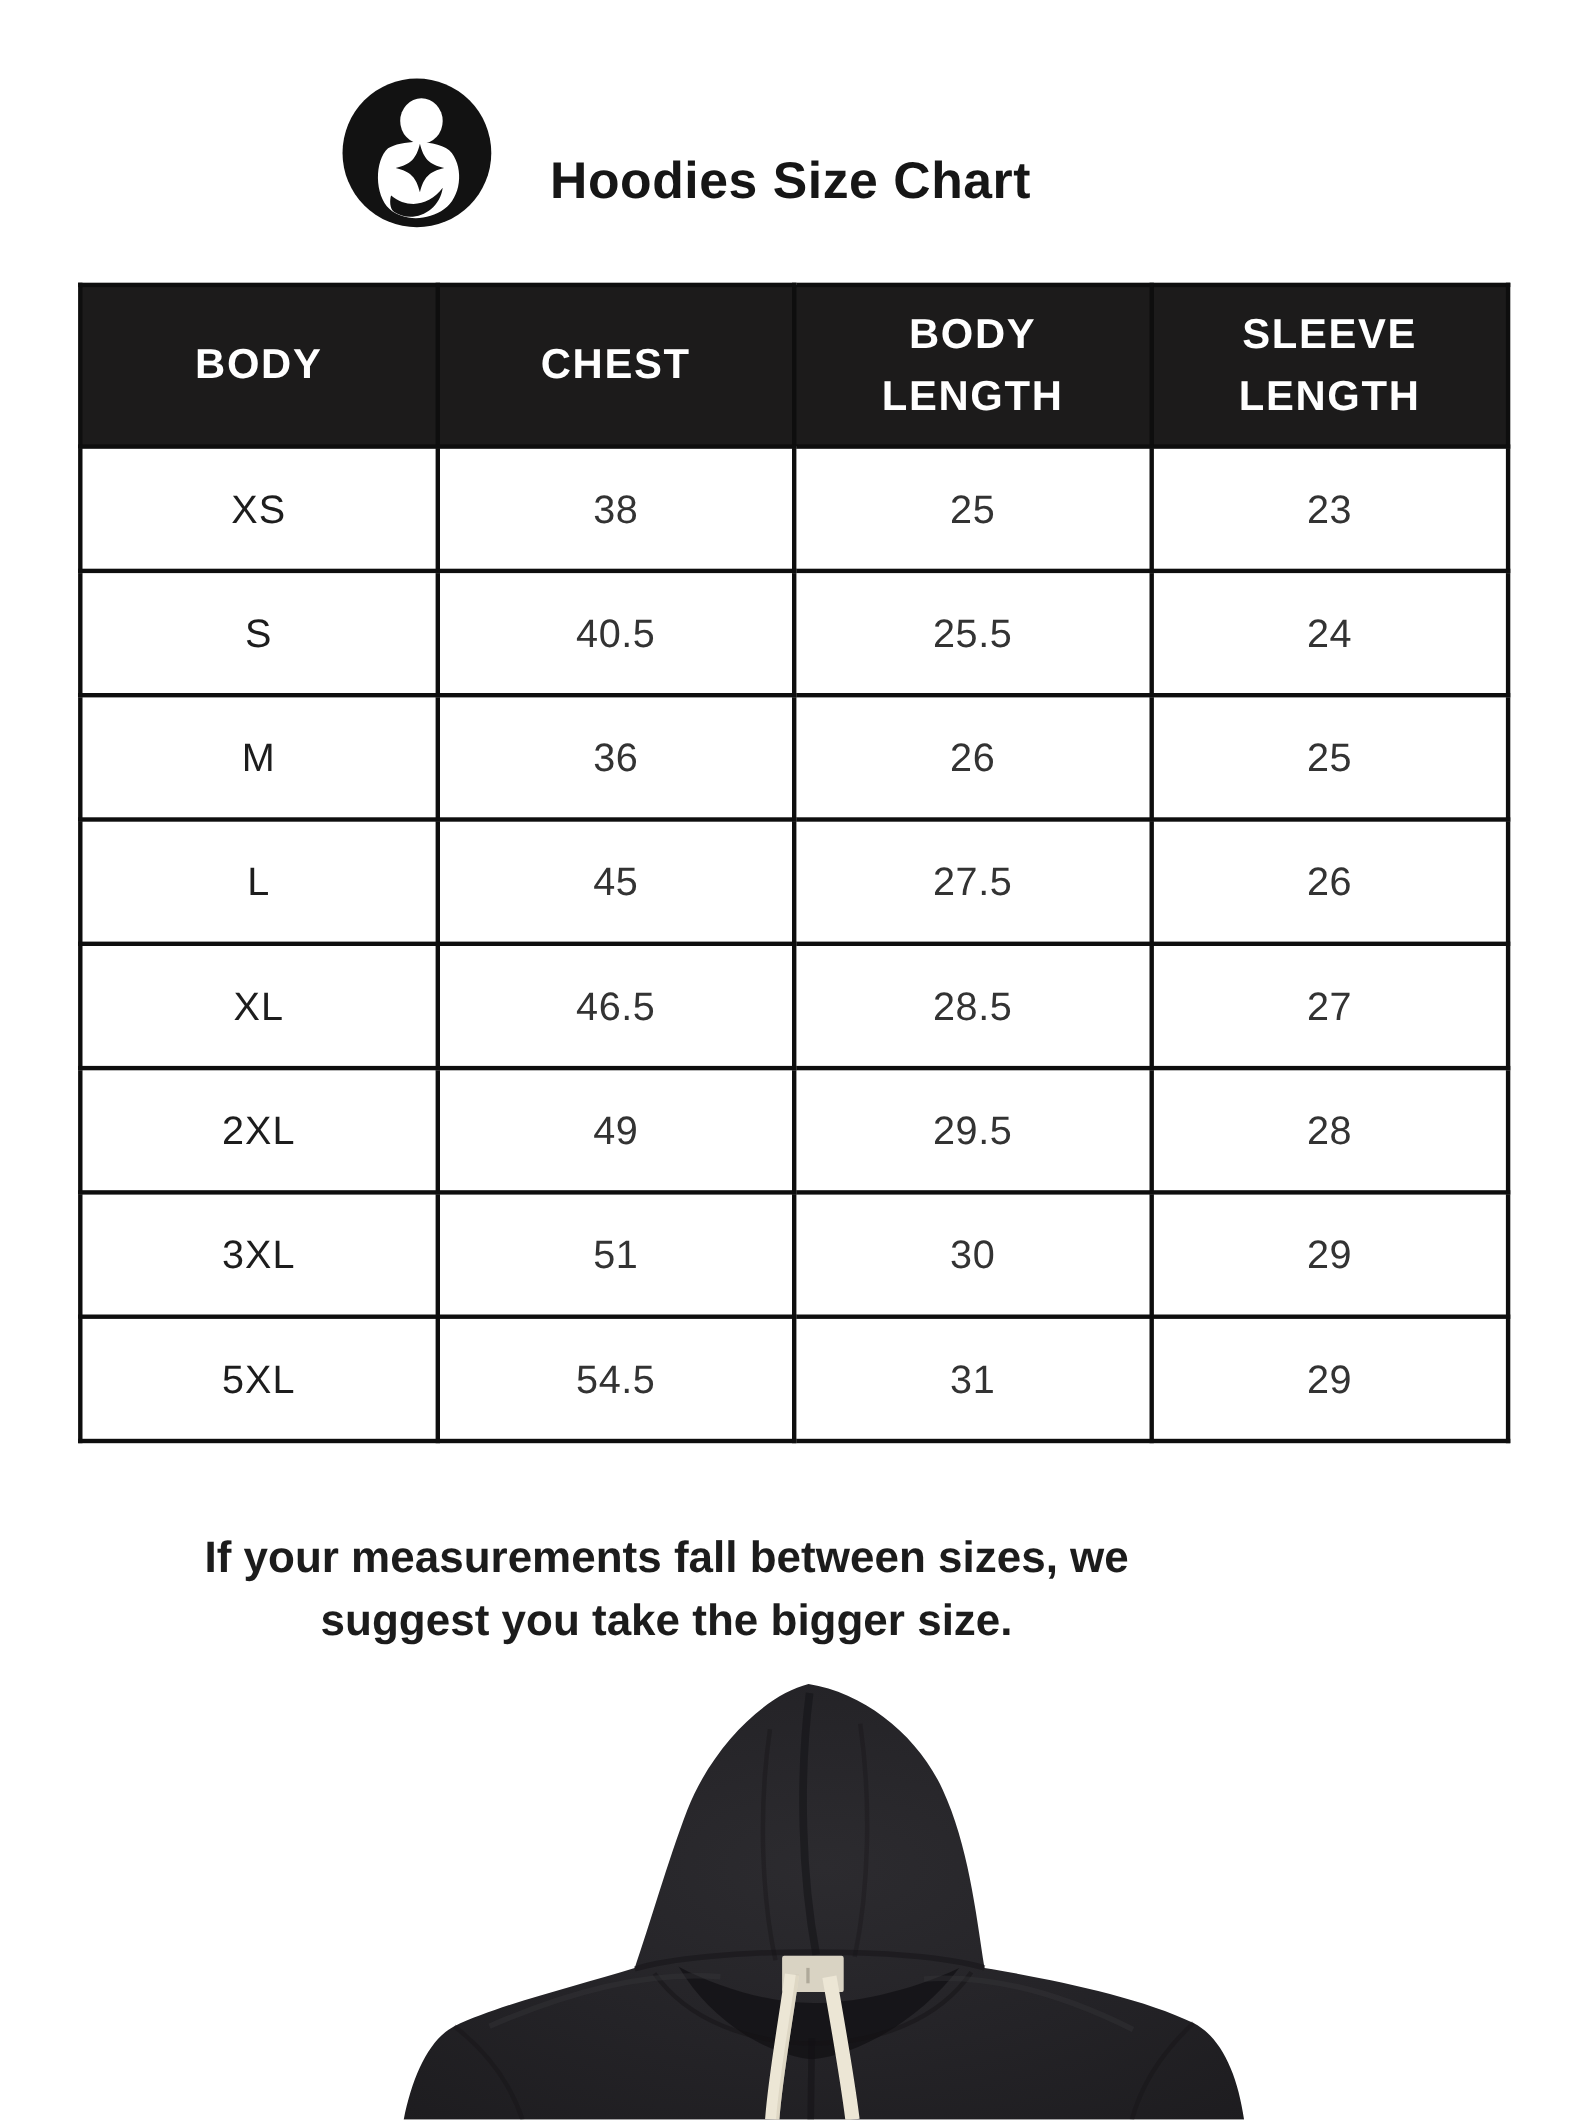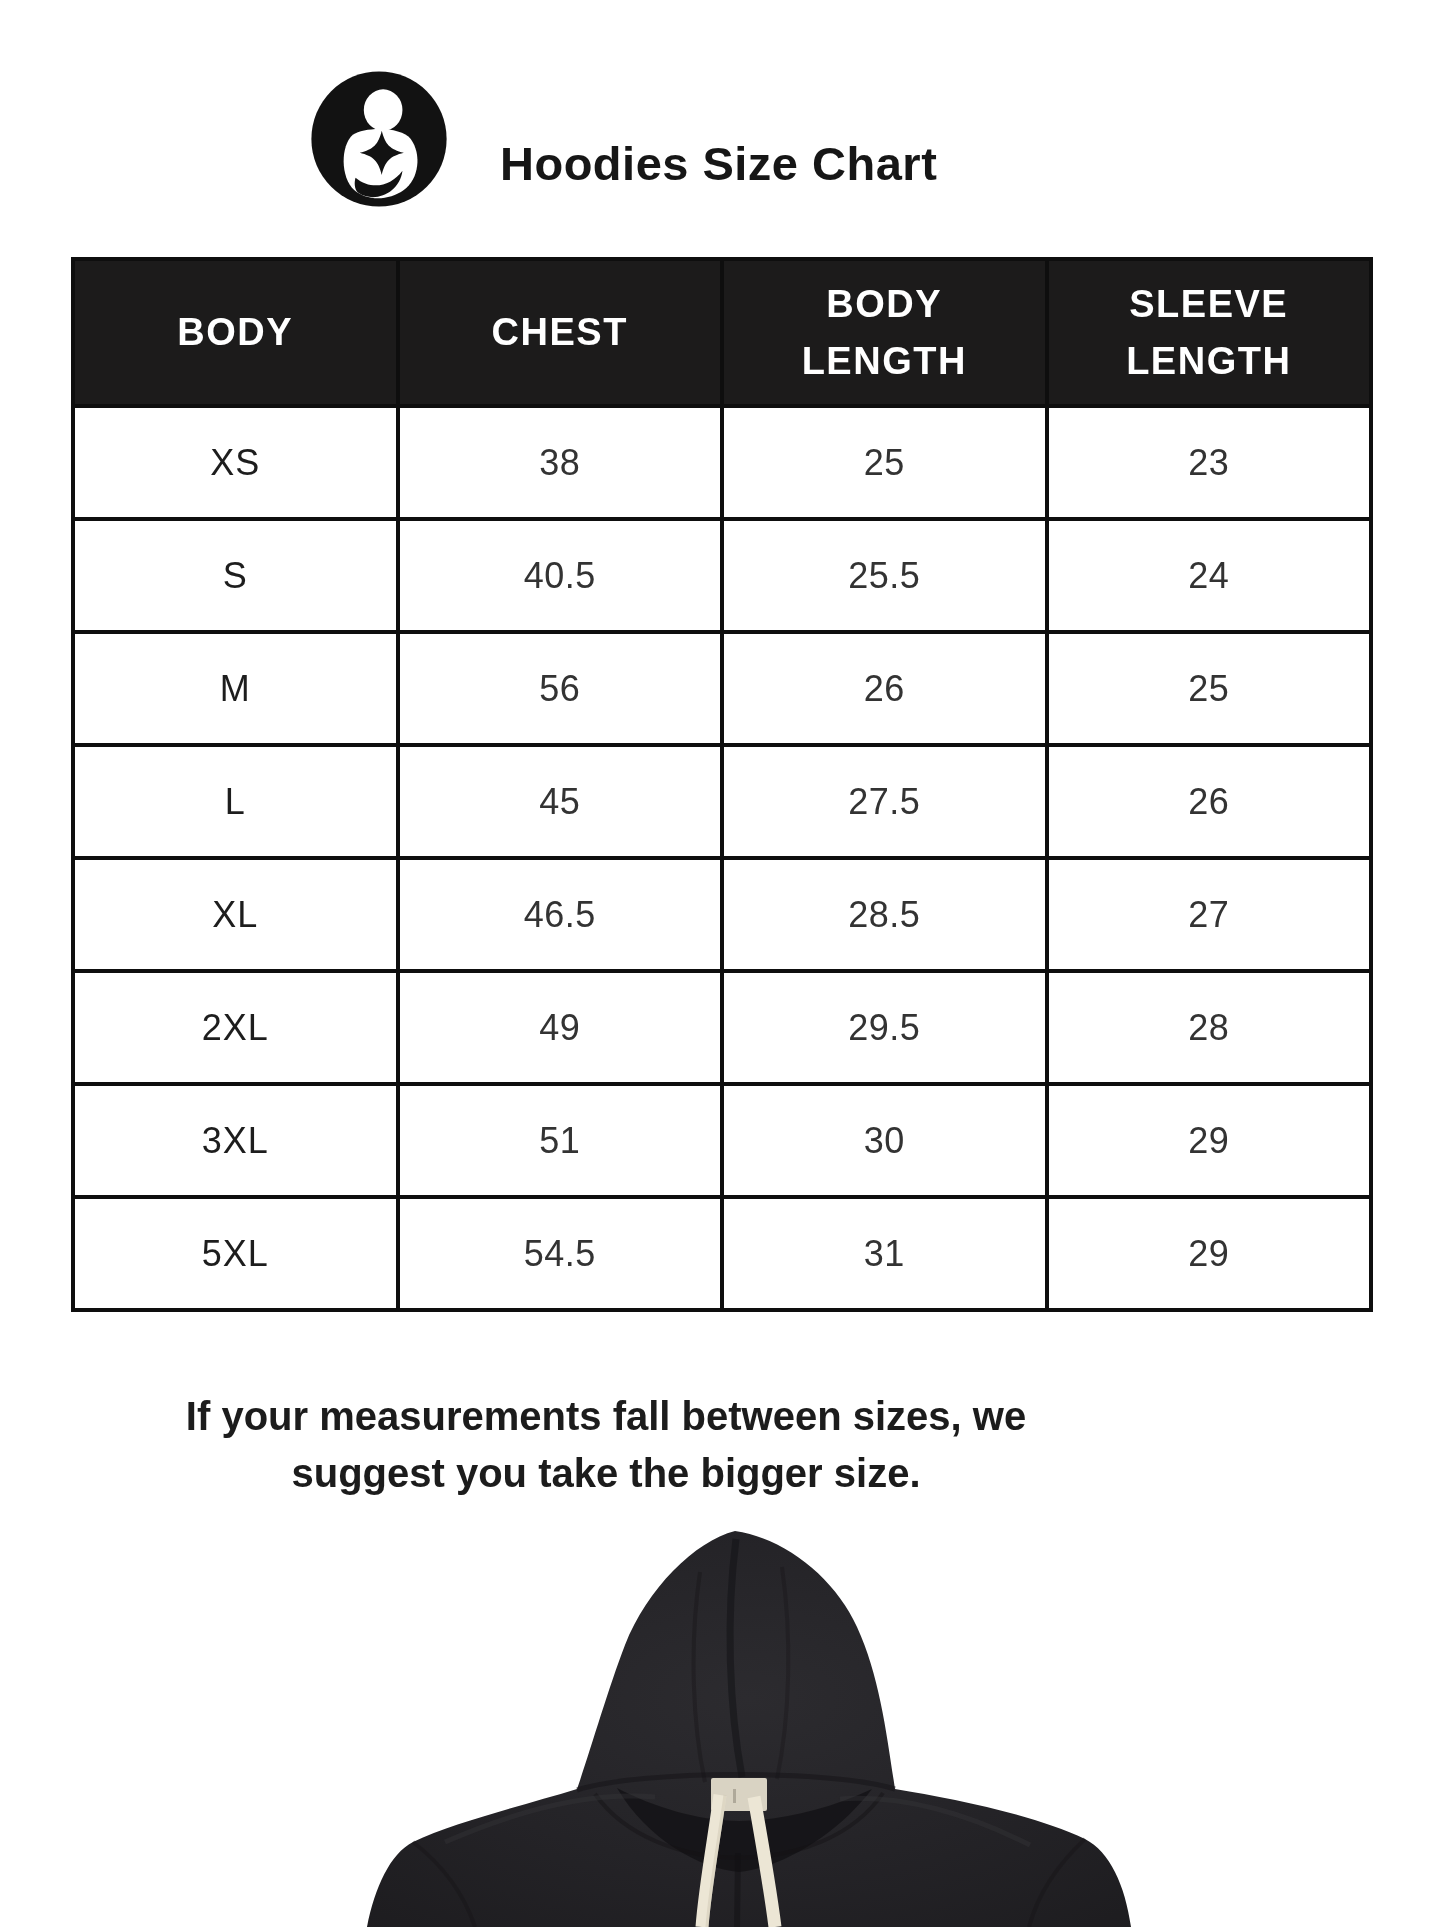--- a/index.html
+++ b/index.html
@@ -102,21 +102,21 @@
       <td class="value-cell">23</td>
     </tr>
     <tr>
       <td class="size-cell">S</td>
       <td class="value-cell">40.5</td>
       <td class="value-cell">25.5</td>
       <td class="value-cell">24</td>
     </tr>
     <tr>
       <td class="size-cell">M</td>
-      <td class="value-cell">56</td>
+      <td class="value-cell">36</td>
       <td class="value-cell">26</td>
       <td class="value-cell">25</td>
     </tr>
     <tr>
       <td class="size-cell">L</td>
       <td class="value-cell">45</td>
       <td class="value-cell">27.5</td>
       <td class="value-cell">26</td>
     </tr>
     <tr>

